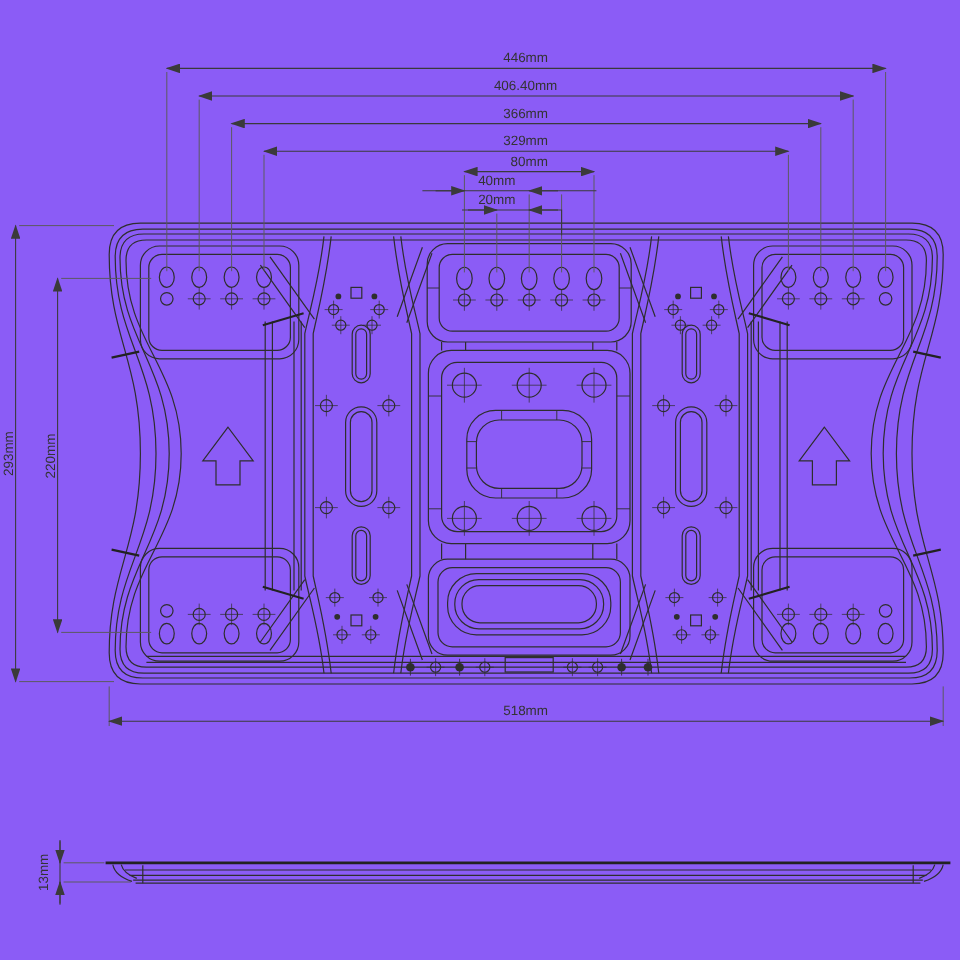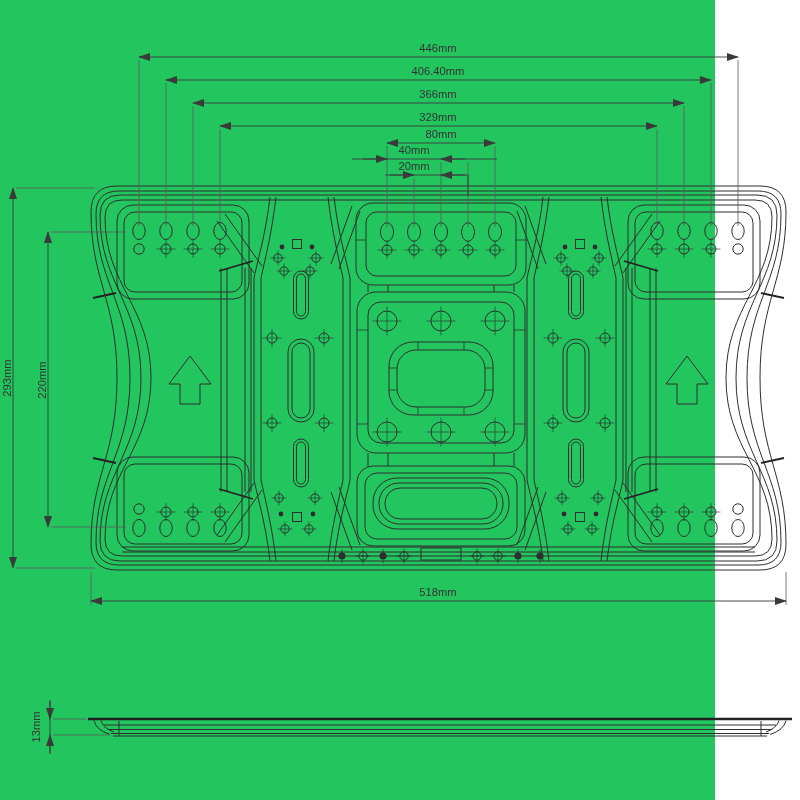--- a/index.html
+++ b/index.html
@@ -1,16 +1,16 @@
 <!DOCTYPE html>
 <html><head>
 <meta charset="utf-8">
 <style>
   html,body{margin:0;padding:0;background:#ffffff;}
-  .stage{width:715px;height:800px;position:relative;background:#22c55e;font-family:"Liberation Sans",sans-serif;}
+  .stage{width:800px;height:800px;position:relative;background:#8b5cf6;font-family:"Liberation Sans",sans-serif;}
   svg{display:block;}
   svg .ln{stroke:#2e2e2e;stroke-width:1;fill:none;}
   svg .thin{stroke:#2e2e2e;stroke-width:.75;fill:none;}
   svg .ext{stroke:#5a5a5a;stroke-width:.8;fill:none;}
   svg .dim{stroke:#3a3a3a;stroke-width:.9;fill:none;}
   svg .thk{stroke:#222;stroke-width:2.3;fill:none;}
   svg .cap{stroke:#222;stroke-width:1.8;fill:none;}
   svg text{fill:#333;stroke:none;font-family:"Liberation Sans",sans-serif;font-size:11.2px;}
 </style>
 </head>

